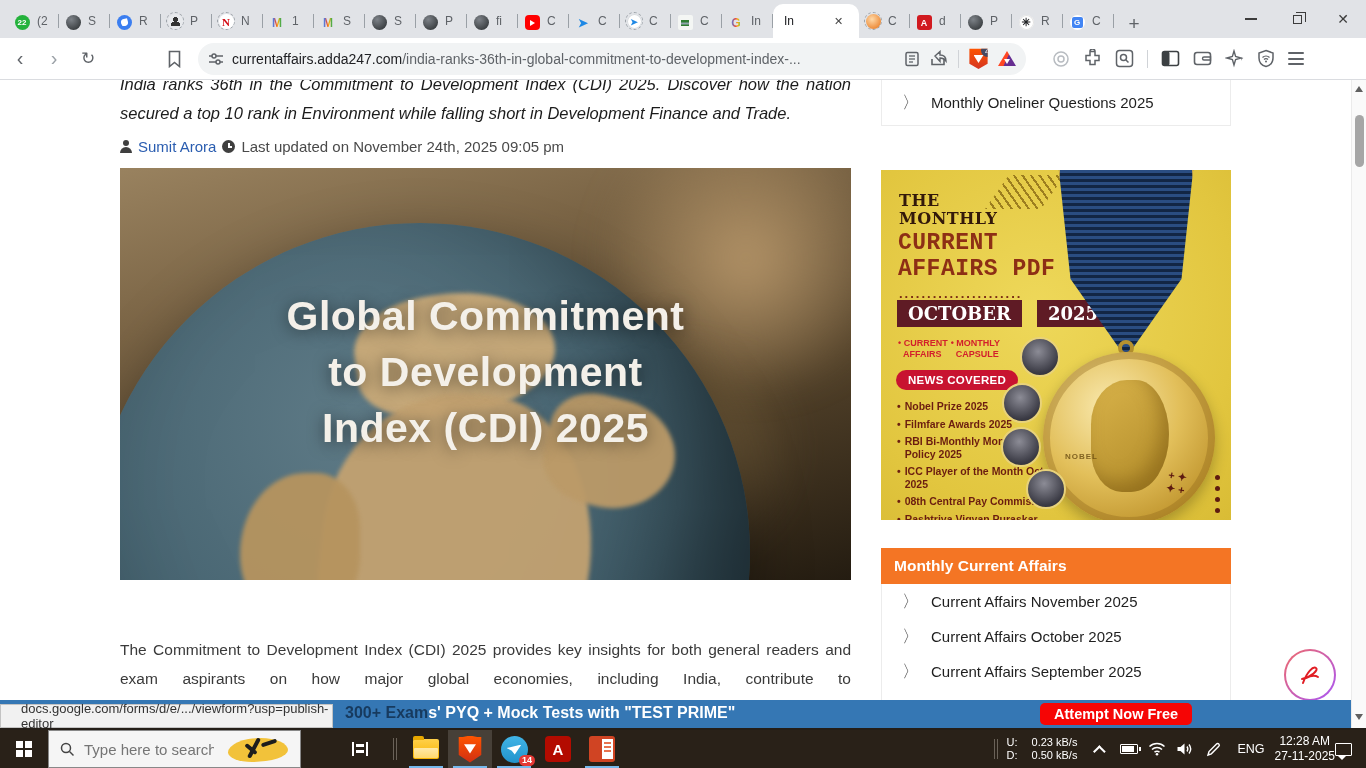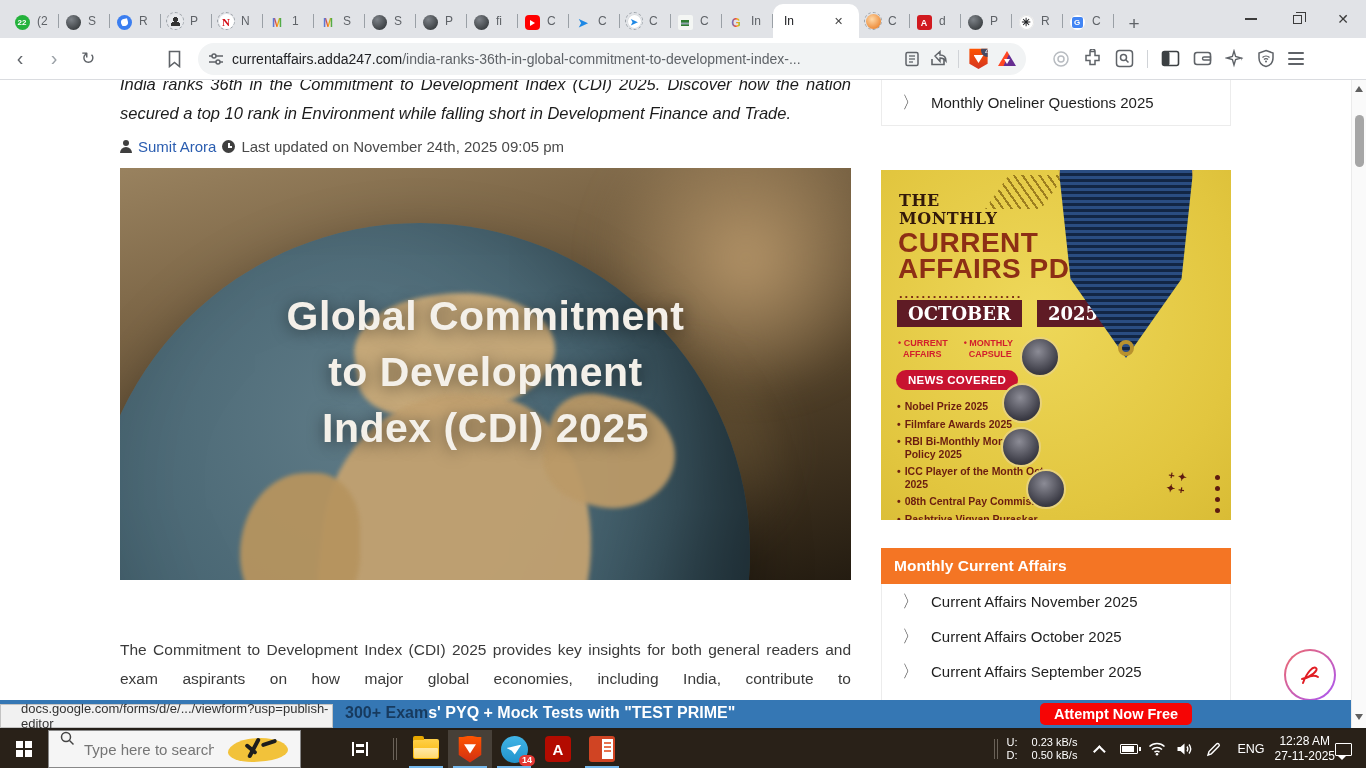--- a/index.html
+++ b/index.html
@@ -101,25 +101,25 @@
 .bodytext { position:absolute; left:120px; top:555px; width:731px; font-size:15.5px; color:#3a3a3a; line-height:29px; text-align:justify; text-align-last:justify; }
 
 
 .side-card1 { position:absolute; left:881px; top:0; width:350px; height:46px; background:#fff; border:1px solid #ececec; border-top:none; display:flex; align-items:center; padding-left:20px; gap:12px; }
 .chev { color:#555; font-size:17px; font-family:"DejaVu Sans",sans-serif; }
 .side-link-text { font-size:15px; color:#1f1f1f; }
 
 .ad { position:absolute; left:881px; top:90px; width:350px; height:350px; background:radial-gradient(circle at 45% 40%, #eed85a, #e2c63f 70%, #d9bc35); overflow:hidden; }
 .ad-hatch { position:absolute; left:104px; top:5px; width:80px; height:34px; background:repeating-linear-gradient(55deg,#8a6a14 0 2px, transparent 2px 7px); clip-path:polygon(30% 0,100% 0,70% 100%,0 100%); opacity:.8; }
 .ad-the { position:absolute; left:18px; top:22px; font-family:"DejaVu Serif",serif; font-weight:bold; font-size:16px; line-height:18px; color:#33190a; letter-spacing:.5px; }
-.ad-title { position:absolute; left:17px; top:60px; font-family:Liberation Sans, sans-serif; font-weight:bold; font-size:28px; line-height:26px; color:#8d2f15; letter-spacing:.5px; }
+.ad-title { position:absolute; left:17px; top:60px; font-family:Liberation Mono, monospace; font-weight:bold; font-size:23px; line-height:26px; color:#8d2f15; letter-spacing:.5px; }
 .ad-dots-line { position:absolute; left:18px; top:116px; font-size:13px; font-weight:bold; color:#7a2a12; letter-spacing:2px; }
 .ad-month-row { position:absolute; left:16px; top:130px; display:flex; gap:15px; }
 .ad-box { background:#5f1b25; color:#fff; font-family:"DejaVu Serif",serif; font-weight:bold; font-size:18px; padding:3px 11px; }
-.ad-tags { position:absolute; left:17px; top:168px; display:flex; gap:16px; font-size:9px; font-weight:bold; color:#d21f2c; line-height:11px; }
+.ad-tags { position:absolute; left:17px; top:168px; display:flex; gap:3px; font-size:9px; font-weight:bold; color:#d21f2c; line-height:11px; }
 .ad-pill { position:absolute; left:15px; top:200px; background:#c81330; color:#fff; font-size:11.5px; font-weight:bold; border-radius:12px; padding:4px 12px; letter-spacing:.3px; }
 .ad-news { position:absolute; left:16px; top:230px; width:162px; list-style:none; }
 .ad-news li { font-size:10.5px; font-weight:bold; color:#6b1d10; line-height:12.5px; margin-bottom:5px; display:flex; gap:4px; }
 .ad-news li .b { flex:0 0 auto; }
 .ribbon { position:absolute; left:172px; top:0; width:146px; height:188px; background:repeating-linear-gradient(180deg,#2a4d82 0 3px, #122645 3px 6px); clip-path:polygon(4% 0,96% 0,88% 58%,50% 100%,12% 58%); }
 .ribbon::before { content:""; position:absolute; left:0; top:0; width:7px; height:110px; background:#caa84a; }
 .ribbon::after { content:""; position:absolute; right:0; top:0; width:7px; height:110px; background:#caa84a; }
 .medal-ring { position:absolute; left:237px; top:170px; width:16px; height:16px; border:4px solid #b8922e; border-radius:50%; }
 .medal { position:absolute; left:162px; top:182px; width:172px; height:172px; border-radius:50%; background:radial-gradient(circle at 38% 32%, #f9e9ae, #e2bf5a 45%, #c49a33 75%, #96731c); box-shadow:inset 0 0 0 7px rgba(140,100,25,.35), 0 6px 14px rgba(0,0,0,.25); }
 .medal .face { position:absolute; left:48px; top:28px; width:78px; height:112px; border-radius:52% 48% 55% 45%/45% 55% 58% 42%; background:linear-gradient(145deg,#d9b34a,#b08a28); box-shadow:inset -8px -10px 18px rgba(120,85,15,.5); }
@@ -151,21 +151,21 @@
 .sb-arrow { position:absolute; left:3px; width:0; height:0; border-left:4.5px solid transparent; border-right:4.5px solid transparent; }
 .sb-up { top:6px; border-bottom:6px solid #606060; }
 .sb-down { top:634px; border-top:6px solid #606060; }
 .sb-thumb { position:absolute; left:3px; top:35px; width:9px; height:52px; border-radius:5px; background:#a6a6a6; }
 
 
 .taskbar { position:relative; width:1366px; height:38px; background:#292118; display:flex; align-items:center; }
 .startbtn { width:48px; height:38px; display:flex; align-items:center; justify-content:center; }
 .winlogo { display:grid; grid-template-columns:7px 7px; grid-template-rows:7px 7px; gap:1.5px; }
 .winlogo i { background:#fff; }
-.tsearch { position:relative; width:253px; height:38px; background:#f5f5f5; border:1px solid #888; display:flex; }
+.tsearch { position:relative; width:253px; height:38px; background:#f5f5f5; border:1px solid #888; display:flex; align-items:center; }
 .tsearch svg { margin-left:11px; }
 .tsearch input { border:none; background:transparent; outline:none; font-size:15px; color:#444; margin-left:9px; width:130px; font-family:"Liberation Sans",sans-serif; }
 .doodle { position:absolute; right:6px; top:4px; width:66px; height:30px; }
 .doodle .blob { position:absolute; left:0; top:3px; width:60px; height:24px; background:#f2c23a; border-radius:55% 45% 60% 40%/60% 50% 50% 40%; }
 .doodle .fig1 { position:absolute; left:24px; top:2px; width:4px; height:22px; background:#1d1d1d; transform:rotate(28deg); border-radius:2px; }
 .doodle .fig2 { position:absolute; left:33px; top:6px; width:16px; height:4px; background:#1d1d1d; transform:rotate(-18deg); border-radius:2px; }
 .doodle .fig3 { position:absolute; left:16px; top:12px; width:14px; height:4px; background:#1d1d1d; transform:rotate(40deg); border-radius:2px; }
 .taskview { width:34px; height:38px; margin-left:42px; display:flex; align-items:center; justify-content:center; }
 .tv-ico { position:relative; width:16px; height:14px; border-left:2px solid #fff; border-right:2px solid #fff; }
 .tv-ico::before { content:""; position:absolute; left:2px; top:2px; width:8px; height:3px; background:#fff; }
@@ -487,20 +487,24 @@
           <span class="b">•</span>
           <span>08th Central Pay Commission</span>
         </li>
         <li>
           <span class="b">•</span>
           <span>Rashtriya Vigyan Puraskar 2025</span>
         </li>
       </ul>
     <div class="ribbon"></div>
     <div class="medal-ring"></div>
+    <div class="medal">
+      <div class="face"></div>
+      <div class="nobel">NOBEL</div>
+    </div>
     <div class="ad-photo" style="left:139px;top:167px;"></div>
     <div class="ad-photo" style="left:121px;top:213px;"></div>
     <div class="ad-photo" style="left:120px;top:257px;"></div>
     <div class="ad-photo" style="left:145px;top:299px;"></div>
     <div class="ad-sparkles">+ ✦<br>✦ +</div>
     <div class="ad-dotcol">
         <i></i>
         <i></i>
         <i></i>
         <i></i>

